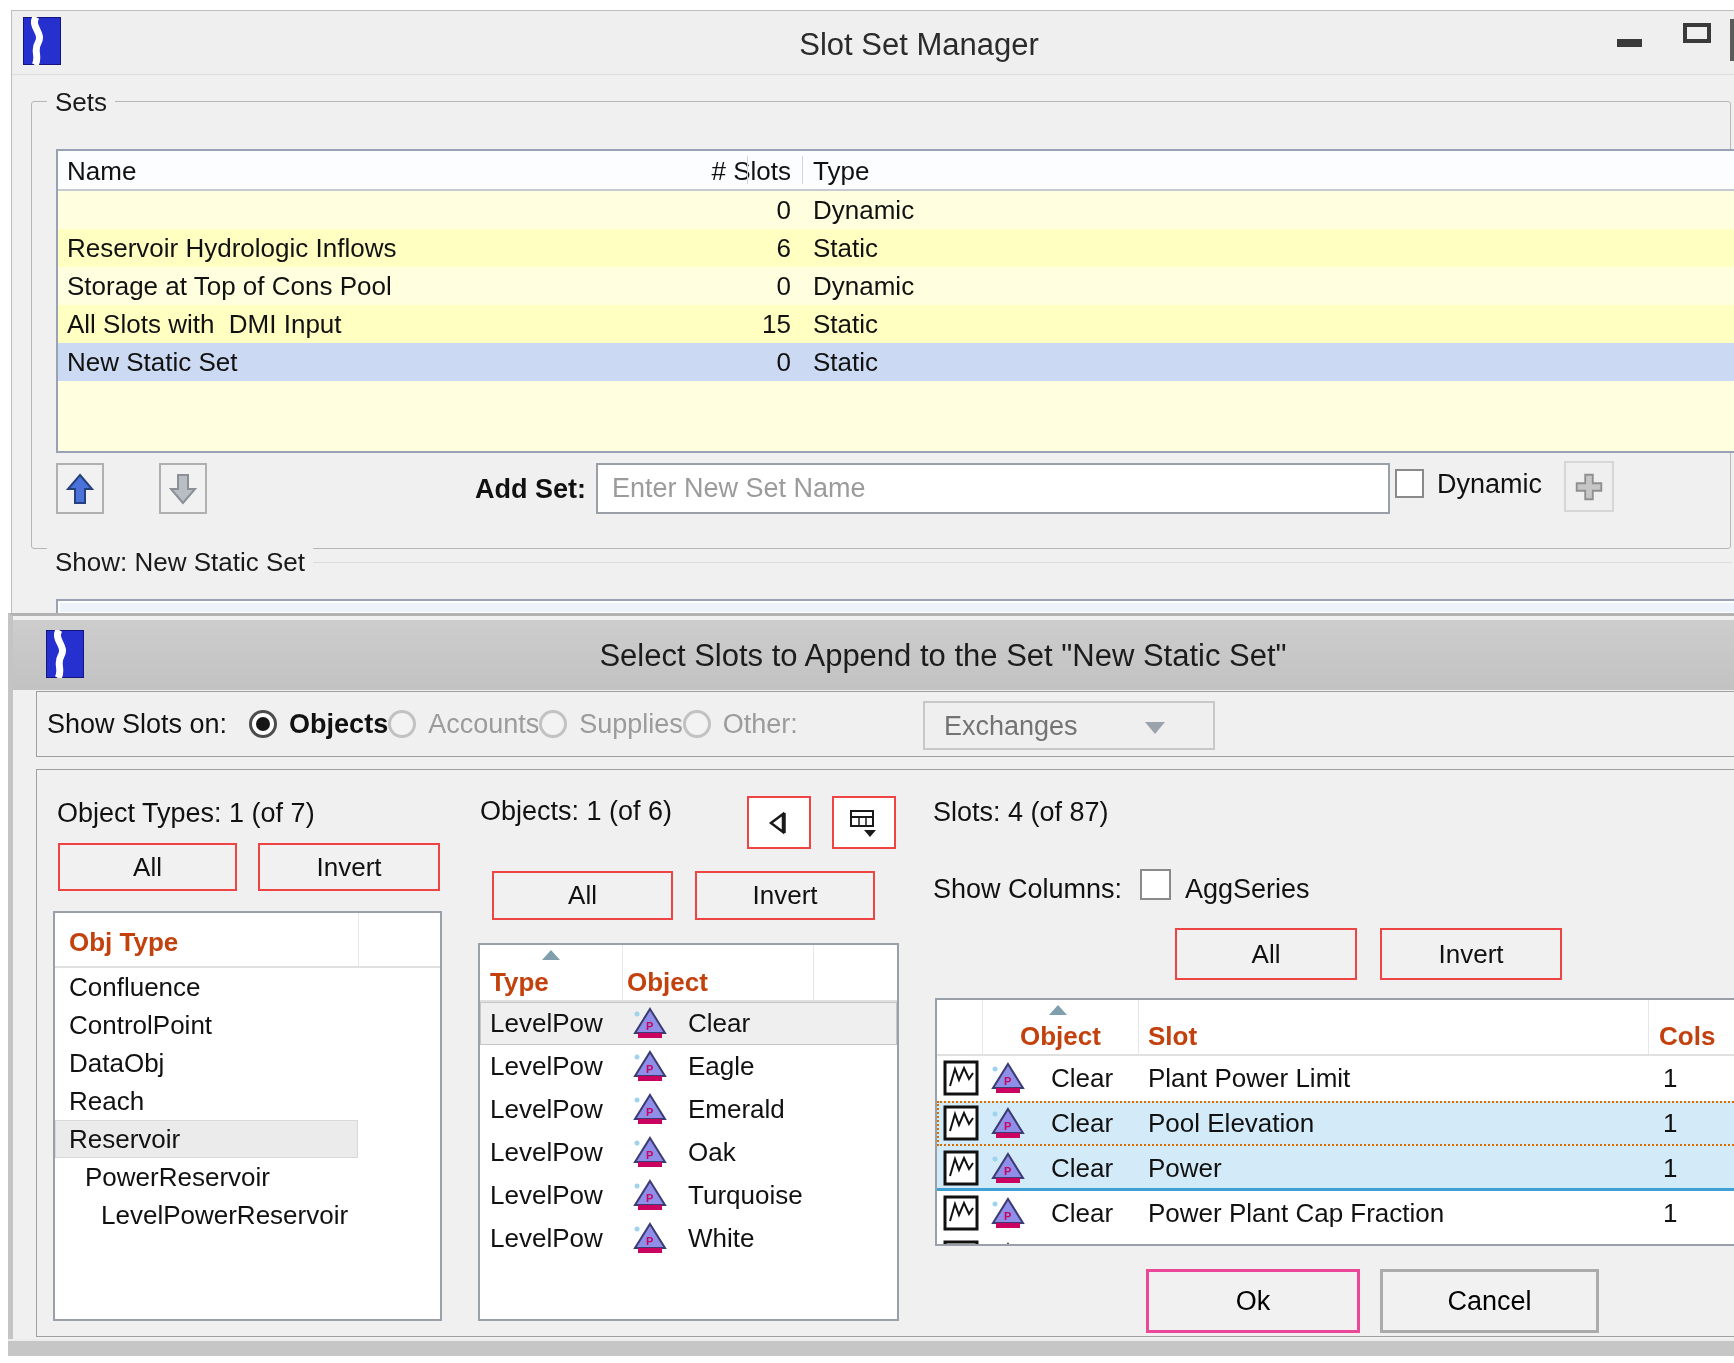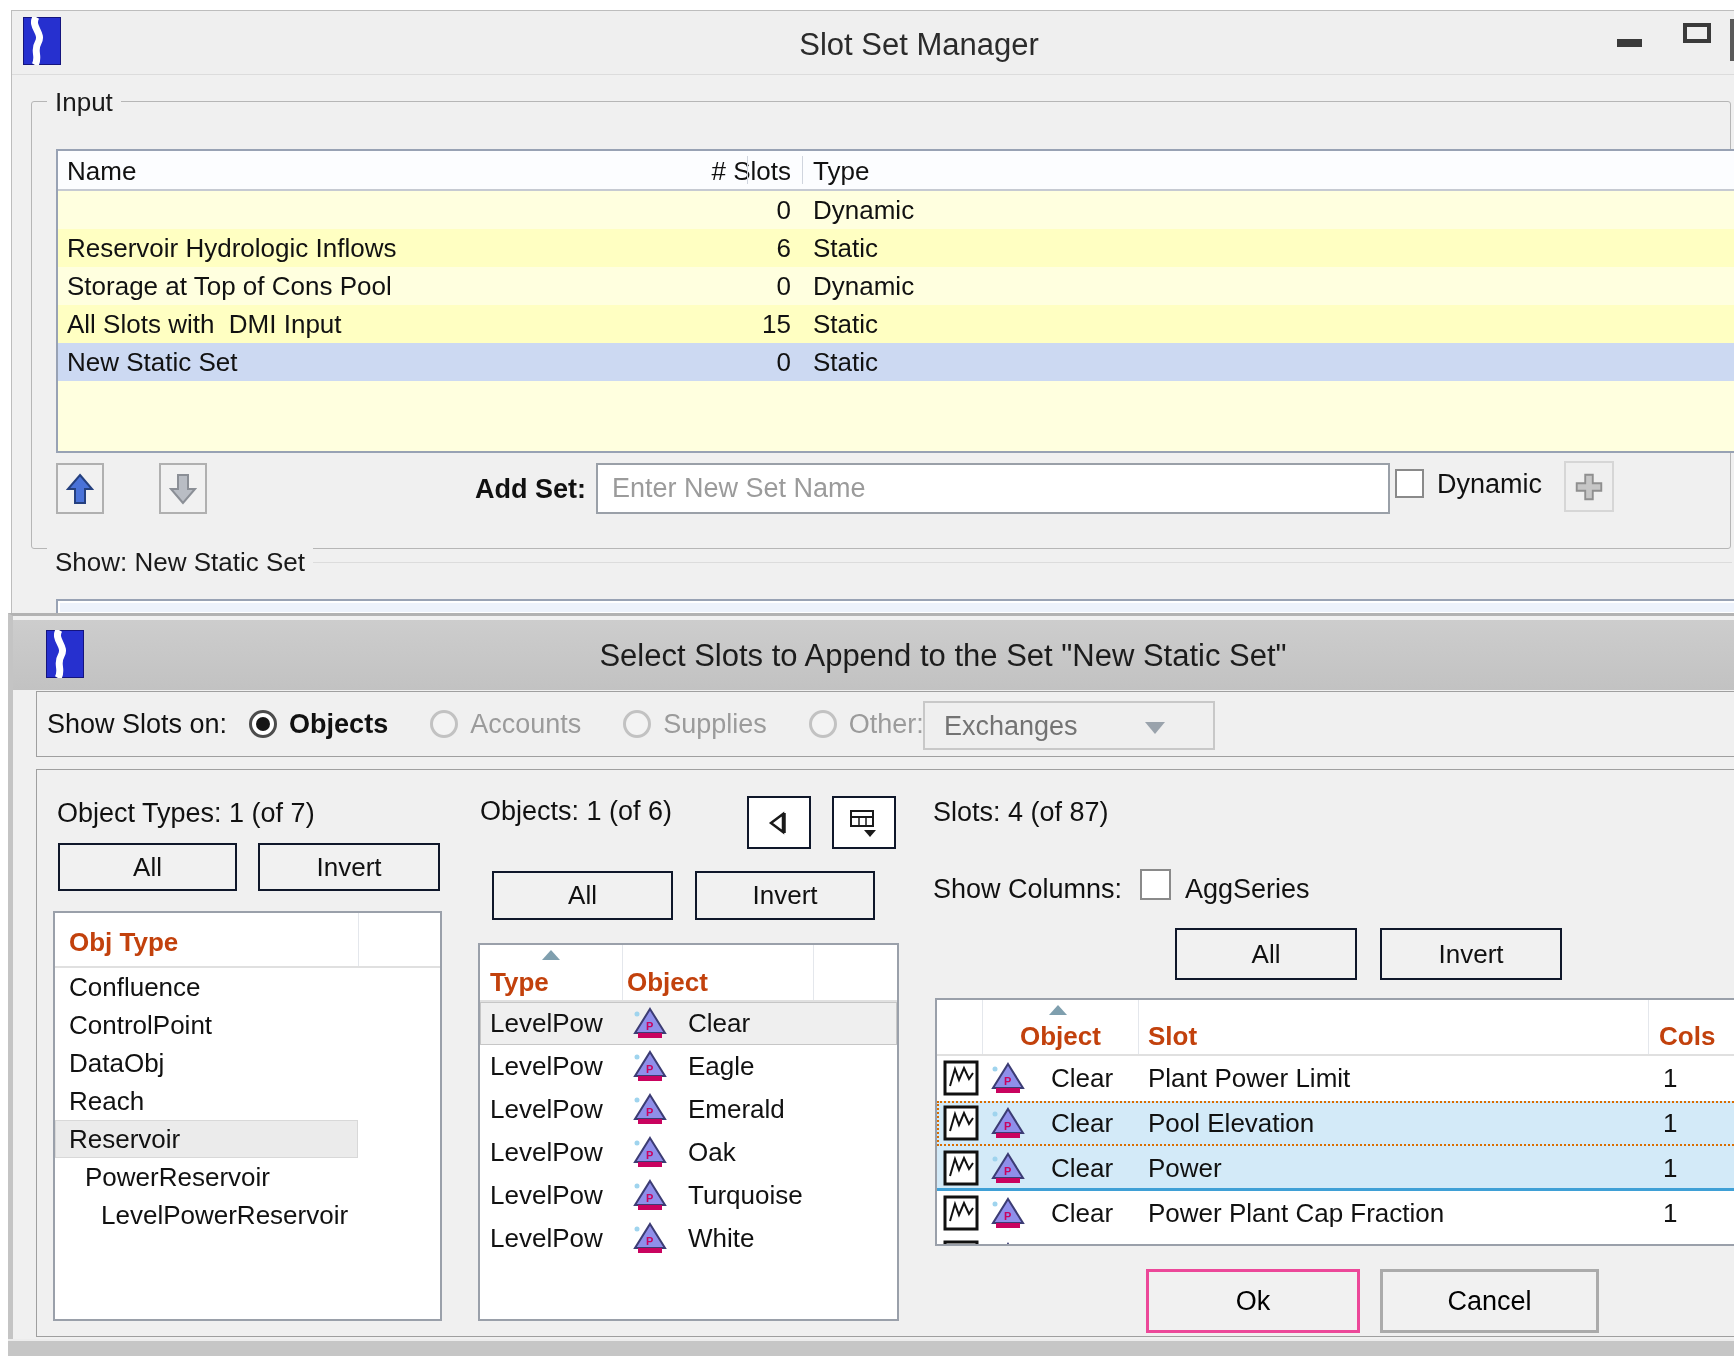--- a/index.html
+++ b/index.html
@@ -64,37 +64,37 @@
   }
   .dlg-titlebar { position:absolute; left:0; top:4px; width:1721px; height:70px; background:linear-gradient(#cdcdcd,#c2c2c2); }
   .dlg-title { position:absolute; left:330px; top:18px; width:1200px; text-align:center; font-size:31px; color:#1c1c1c; }
   .dlg-bottom-strip { position:absolute; left:-5px; top:723px; width:1726px; height:17px; background:#c6c6c6; border-top:2px solid #ececec; }
 
   .panel { position:absolute; border:1px solid #9f9f9f; background:#f0f0f0; }
   .radio-panel { left:23px; top:75px; width:1712px; height:66px; display:flex; align-items:center; }
   .content-panel { left:23px; top:153px; width:1712px; height:568px; }
 
   .radio-row-label { font-size:27px; margin-left:10px; }
-  .radio-list { display:flex; align-items:center; gap:42px; margin-left:22px; }
+  .radio-list { display:flex; align-items:center; margin-left:22px; }
   .radio-item { display:flex; align-items:center; gap:12px; cursor:pointer; }
   .radio-circle { width:28px; height:28px; border-radius:50%; border:3px solid #4c4c4c; background:#fff; display:flex; align-items:center; justify-content:center; }
   .radio-dot { width:14px; height:14px; border-radius:50%; background:#161616; display:none; }
   .radio-item.selected .radio-dot { display:block; }
   .radio-label { font-size:27px; color:#111; }
   .radio-item.selected .radio-label { font-weight:700; }
   .radio-item.disabled .radio-circle { border-color:#c2c2c2; background:#f3f3f3; }
   .radio-item.disabled .radio-label { color:#9b9b9b; }
 
   .dropdown { position:absolute; left:886px; top:9px; width:292px; height:49px; border:2px solid #c8c8c8; background:#efefef; cursor:default; }
   .dropdown .dd-text { position:absolute; left:19px; top:8px; font-size:27px; color:#737373; }
   .dropdown .dd-caret { position:absolute; right:48px; top:19px; width:0; height:0;
     border-left:10px solid transparent; border-right:10px solid transparent; border-top:12px solid #9aa3ac; }
 
   .col-label { position:absolute; font-size:27px; color:#111; }
-  .push-btn { position:absolute; background:#f1f1f1; border:2px solid #0f172a; font-size:26px; color:#111;
+  .push-btn { position:absolute; background:#f1f1f1; border:2px solid #ef4444; font-size:26px; color:#111;
     display:flex; align-items:center; justify-content:center; cursor:pointer; }
 
   .listbox { position:absolute; background:#ffffff; border:2px solid #9aa0aa; overflow:hidden; }
   .lb-header { position:relative; border-bottom:2px solid #e0e0e0; font-size:26px; }
   .v-div { position:absolute; top:0; width:1px; background:#e4e7ec; }
 
   .objtype-item { height:38px; line-height:38px; font-size:26px; position:relative; cursor:default; }
   .objtype-item.highlighted .hl { position:absolute; left:0; top:0; width:303px; height:38px; background:#ebebeb; border:1px solid #d8d8d8; }
   .objtype-item span.lbl { position:relative; }
 
@@ -130,21 +130,21 @@
       <rect x="0" y="0" width="38" height="48" fill="#2630cf" stroke="#14147d" stroke-width="2"></rect>
       <path d="M13,0 C7,10 21,16 15,26 C10,34 17,40 12,48" stroke="#ffffff" stroke-width="7" fill="none"></path>
     </svg>
     <div class="mw-title">Slot Set Manager</div>
     <div class="min-btn"></div>
     <div class="max-btn"></div>
     <div class="close-sliver"></div>
   </div>
 
   <div class="groupbox" style="left:19px; top:90px; width:1700px; height:448px;"></div>
-  <div class="group-label" style="left:35px; top:76px;">Input</div>
+  <div class="group-label" style="left:35px; top:76px;">Sets</div>
 
   <div class="sets-table">
     <div class="sets-header">
       <span class="h-name">Name</span>
       <span class="h-slots"># Slots</span>
       <span class="h-type">Type</span>
       <span class="hdr-div" style="left:689px;"></span>
       <span class="hdr-div" style="left:744px;"></span>
     </div>
     <div>

